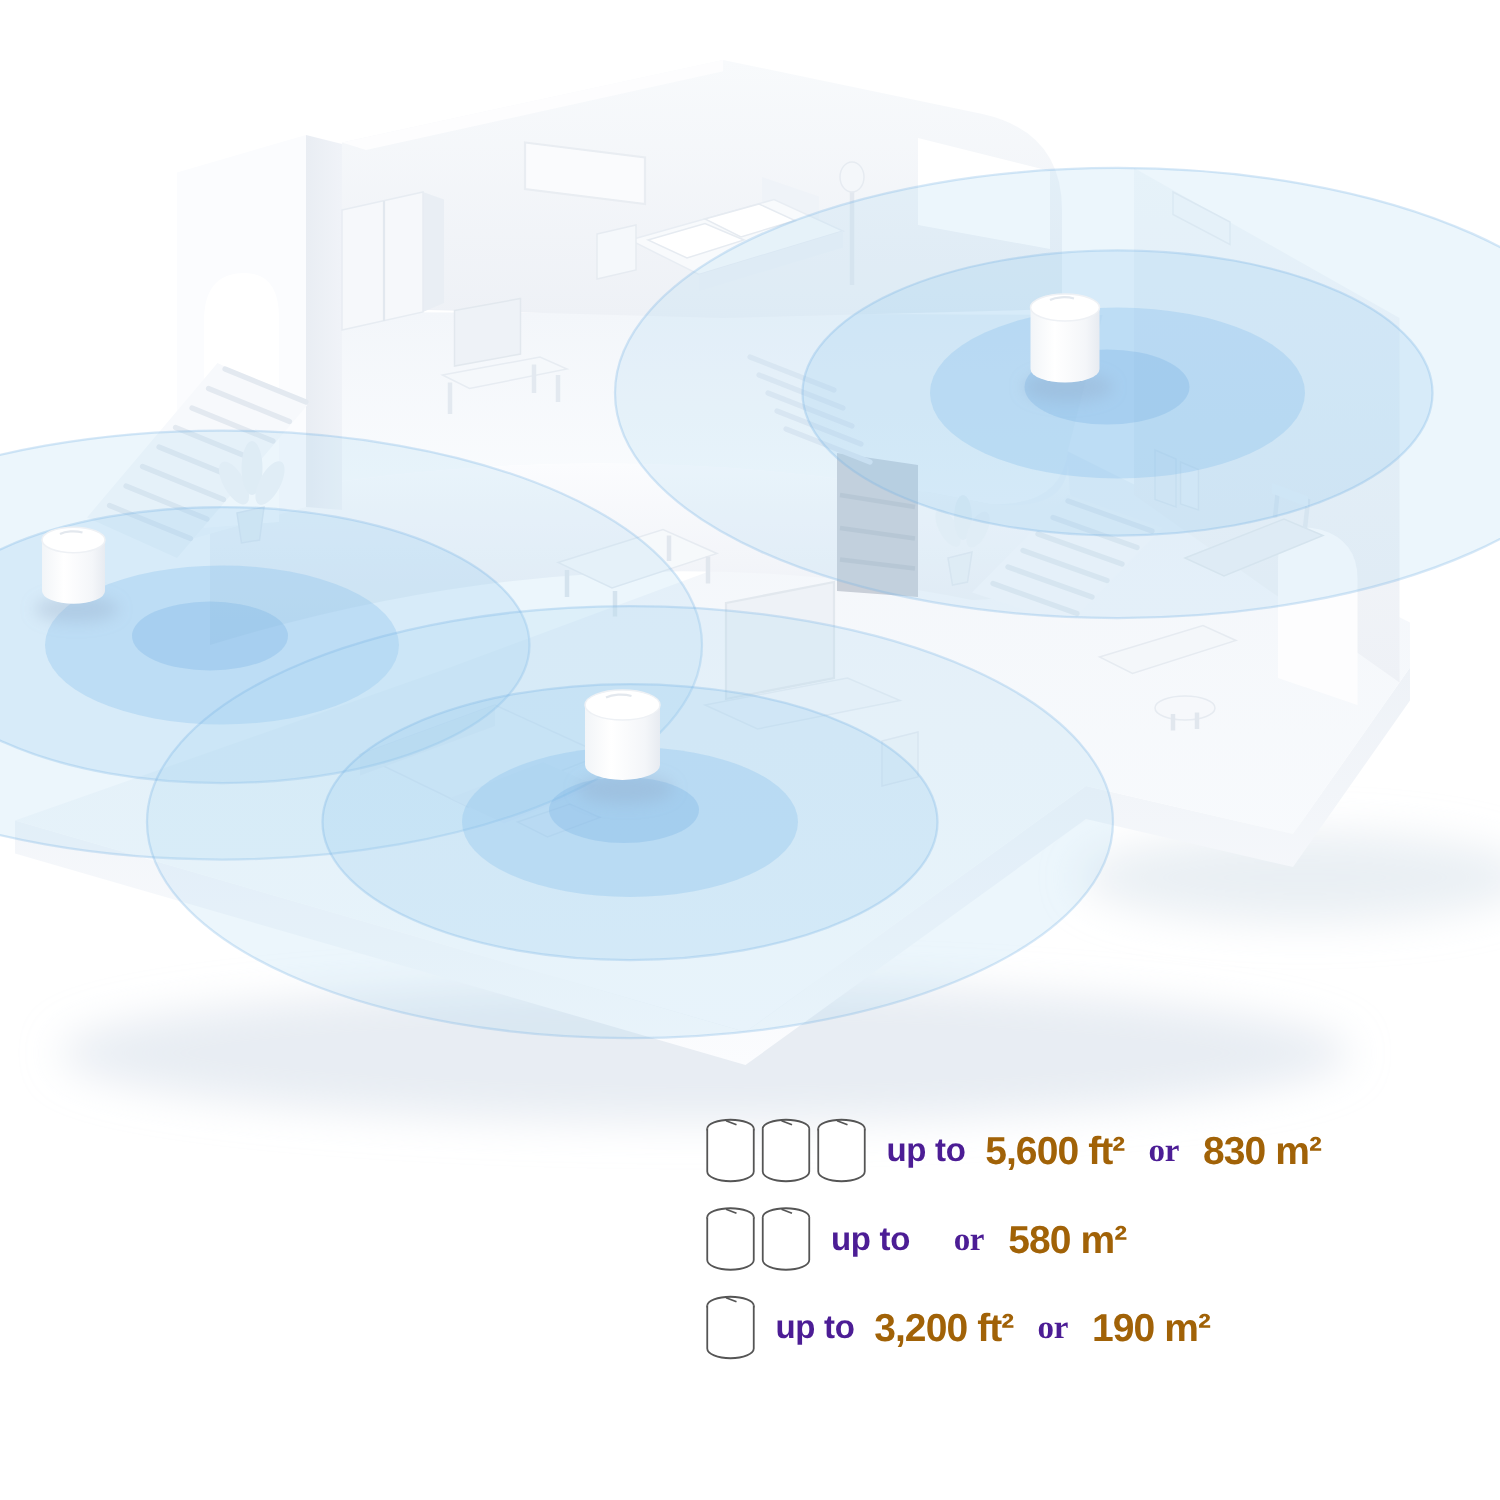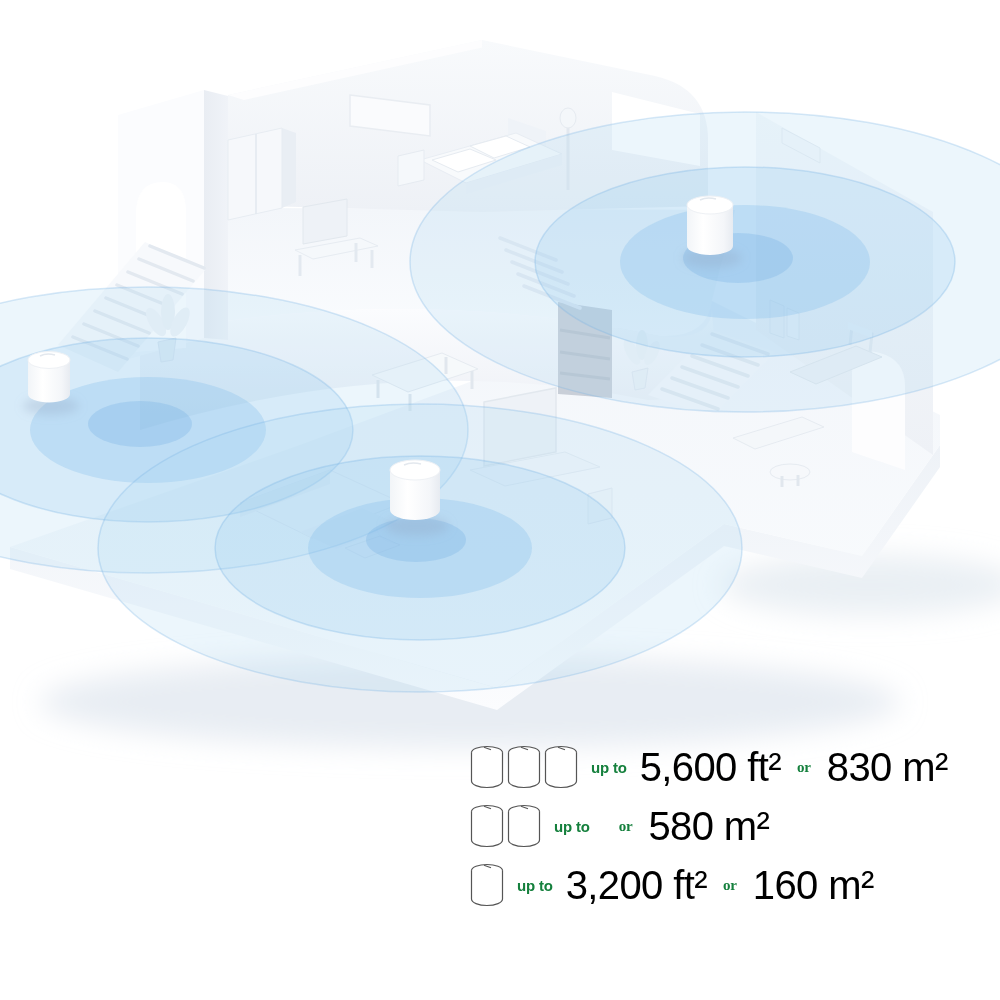--- a/index.html
+++ b/index.html
@@ -4,24 +4,24 @@
 <style>
   html,body{margin:0;padding:0;background:#ffffff;}
   .stage{position:relative;width:1000px;height:1000px;background:#ffffff;overflow:hidden;
          font-family:"Liberation Sans", sans-serif;}
   .scene{position:absolute;left:0;top:0;width:1000px;height:1000px;}
   
   .legend{position:absolute;left:470px;top:742px;}
   .legend-row{display:flex;align-items:center;height:50px;margin-bottom:9px;}
   .icons{display:flex;align-items:center;}
   .icons svg{margin-right:3px;display:block;}
-  .prefix,.conj{font-size:15px;font-weight:700;color:#15803d;letter-spacing:-0.2px;}
+  .prefix,.conj{font-size:22px;font-weight:700;color:#4c1d95;letter-spacing:-0.2px;}
   .prefix{margin:0 13px 0 10px;}
   .conj{margin:0 16px;font-family:Liberation Serif, serif;}
-  .val{font-size:40px;font-weight:400;letter-spacing:-0.6px;color:#000000;}
+  .val{font-size:26px;font-weight:700;letter-spacing:-0.6px;color:#a16207;}
 </style>
 </head>
 <body>
 
 <div class="stage">
 
   <svg class="scene" viewBox="0 0 1000 1000">
     <defs>
       <linearGradient id="gFloor" x1="0" y1="0" x2="0" y2="1">
         <stop offset="0" stop-color="#f3f6fa"></stop>
@@ -281,17 +281,17 @@
       <span class="icons">
         <svg width="34" height="44" viewBox="0 0 34 44">
           <ellipse cx="17" cy="7.5" rx="15.5" ry="6" fill="#fff" stroke="#555" stroke-width="1.2"></ellipse>
           <path d="M1.5,7.5 L1.5,36 A15.5,6.5 0 0 0 32.5,36 L32.5,7.5" fill="#fff" stroke="#555" stroke-width="1.2"></path>
           <path d="M14,2.2 l7,2.6" stroke="#555" stroke-width="1.1" fill="none"></path>
         </svg>
       </span>
       <span class="prefix">up to</span>
       <span class="val">3,200 ft²</span>
       <span class="conj">or</span>
-      <span class="val">160 m²</span>
+      <span class="val">190 m²</span>
     </div>
 
   </div>
 </div>
 
 </body></html>

